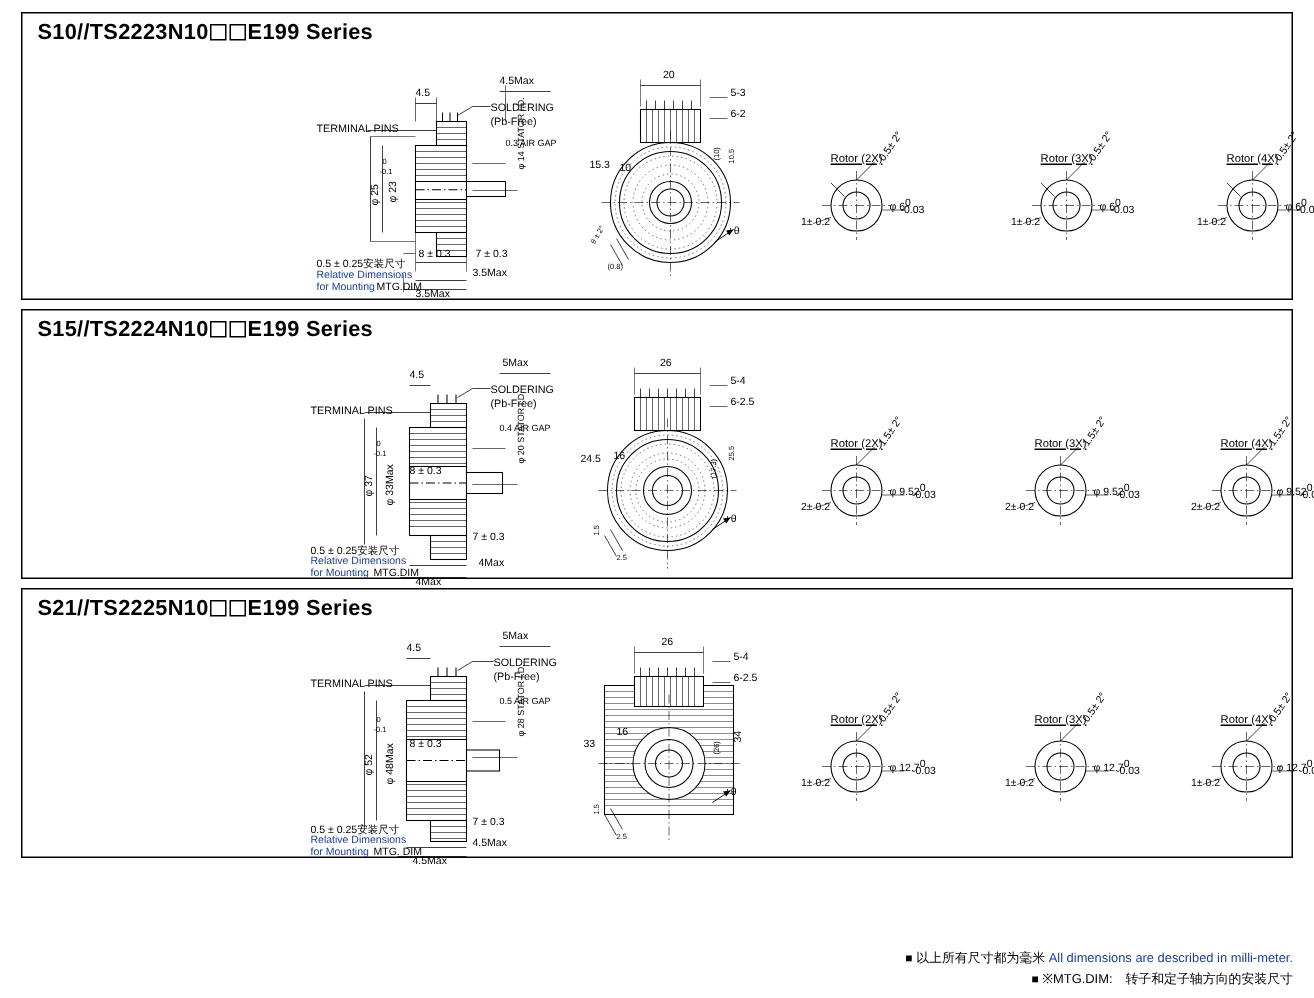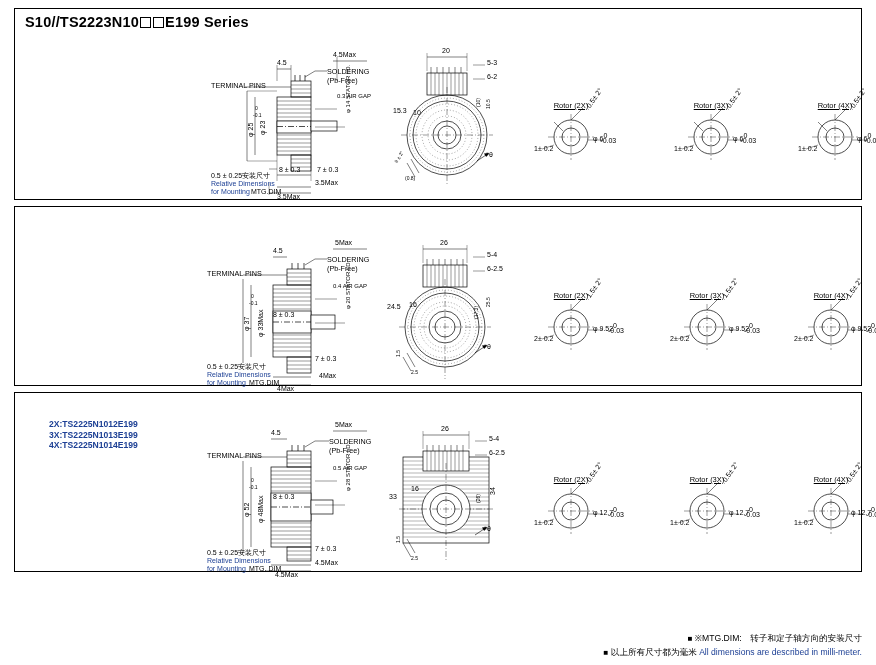--- a/index.html
+++ b/index.html
@@ -272,20 +272,23 @@
     <div class="dim" style="left:659px; top:136px;"><span>1</span><span class="tiny">± 0.2</span></div>
     <div class="dim" style="left:718px; top:126px;"><span>φ 6</span><span class="tiny" style="position:relative; top:-3px;">0</span><span class="tiny" style="position:relative; top:2px; margin-left:-7px;">-0.03</span></div>
 
     <div class="dim rotor-label" style="left:792px; top:92px; width:56px;">Rotor (4X)</div>
     <div class="dim" style="left:834px; top:96px; transform: rotate(-55deg); transform-origin:left top;"><span>0.5</span><span class="tiny">± 2°</span></div>
     <div class="dim" style="left:783px; top:136px;"><span>1</span><span class="tiny">± 0.2</span></div>
     <div class="dim" style="left:842px; top:126px;"><span>φ 6</span><span class="tiny" style="position:relative; top:-3px;">0</span><span class="tiny" style="position:relative; top:2px; margin-left:-7px;">-0.03</span></div>
   </div>
 
   <div class="section sec2">
+    <div class="sec-title">
+      <span>S15//TS2224N10</span><span class="sq"></span><span class="sq"></span><span>E199 Series</span>
+    </div>
 
     <svg width="848" height="180">
       <g stroke="#000" fill="none" stroke-width="0.7">
 
         <rect x="258" y="78" width="38" height="72"></rect>
         <g stroke-width="0.4">
           <line x1="258" y1="82" x2="296" y2="82"></line>
           <line x1="258" y1="86" x2="296" y2="86"></line>
           <line x1="258" y1="90" x2="296" y2="90"></line>
           <line x1="258" y1="94" x2="296" y2="94"></line>
@@ -442,24 +445,22 @@
     <div class="dim" style="left:655px; top:128px;"><span>2</span><span class="tiny">± 0.2</span></div>
     <div class="dim" style="left:714px; top:118px;"><span>φ 9.52</span><span class="tiny" style="position:relative; top:-3px;">0</span><span class="tiny" style="position:relative; top:2px; margin-left:-9px;">-0.03</span></div>
 
     <div class="dim rotor-label" style="left:788px; top:84px; width:56px;">Rotor (4X)</div>
     <div class="dim" style="left:830px; top:88px; transform: rotate(-55deg); transform-origin:left top;"><span>1.5</span><span class="tiny">± 2°</span></div>
     <div class="dim" style="left:779px; top:128px;"><span>2</span><span class="tiny">± 0.2</span></div>
     <div class="dim" style="left:836px; top:118px;"><span>φ 9.52</span><span class="tiny" style="position:relative; top:-3px;">0</span><span class="tiny" style="position:relative; top:2px; margin-left:-9px;">-0.03</span></div>
   </div>
 
   <div class="section sec3">
-    <div class="models">
-      <div>2X:TS2225N1012E199</div>
-      <div>3X:TS2225N1013E199</div>
-      <div>4X:TS2225N1014E199</div>
+    <div class="sec-title">
+      <span>S21//TS2225N10</span><span class="sq"></span><span class="sq"></span><span>E199 Series</span>
     </div>
 
     <svg width="848" height="180">
       <g stroke="#000" fill="none" stroke-width="0.7">
 
         <rect x="256" y="74" width="40" height="80"></rect>
         <g stroke-width="0.4">
           <line x1="256" y1="78" x2="296" y2="78"></line>
           <line x1="256" y1="82" x2="296" y2="82"></line>
           <line x1="256" y1="86" x2="296" y2="86"></line>
@@ -636,22 +637,22 @@
 
     <div class="dim rotor-label" style="left:788px; top:82px; width:56px;">Rotor (4X)</div>
     <div class="dim" style="left:830px; top:86px; transform: rotate(-55deg); transform-origin:left top;"><span>0.5</span><span class="tiny">± 2°</span></div>
     <div class="dim" style="left:779px; top:126px;"><span>1</span><span class="tiny">± 0.2</span></div>
     <div class="dim" style="left:836px; top:116px;"><span>φ 12.7</span><span class="tiny" style="position:relative; top:-3px;">0</span><span class="tiny" style="position:relative; top:2px; margin-left:-9px;">-0.03</span></div>
   </div>
 
   <div class="footer">
     <div class="row">
       <span class="bullet">■</span>
-      <span class="cn">※MTG.DIM:　转子和定子轴方向的安装尺寸</span>
+      <span class="cn">以上所有尺寸都为毫米</span>
+      <span class="en">All dimensions are described in milli-meter.</span>
     </div>
     <div class="row">
       <span class="bullet">■</span>
-      <span class="cn">以上所有尺寸都为毫米</span>
-      <span class="en">All dimensions are described in milli-meter.</span>
+      <span class="cn">※MTG.DIM:　转子和定子轴方向的安装尺寸</span>
     </div>
   </div>
 
 </div>
 
 </body></html>

